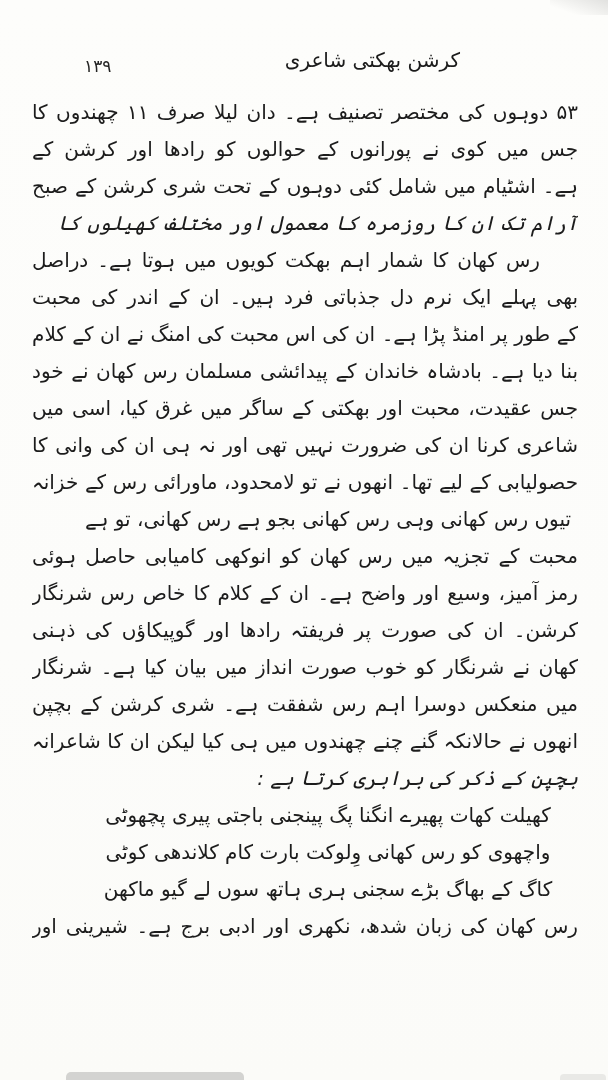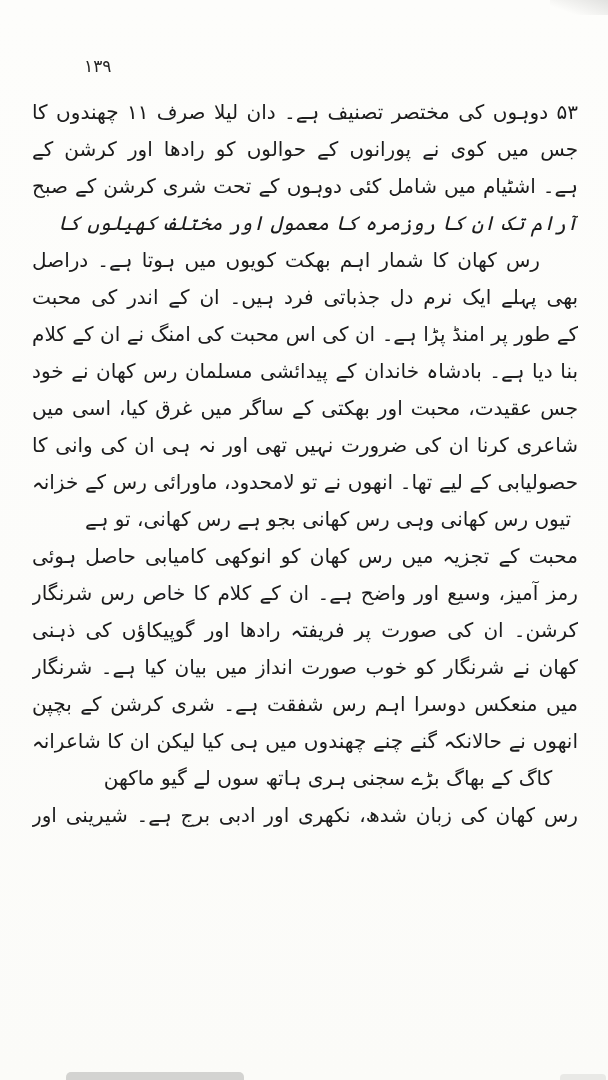--- a/index.html
+++ b/index.html
@@ -63,20 +63,21 @@
     opacity:.6;
   }
 </style>
 </head>
 <body>
 
 <div class="page">
 
   <div class="header">
     <span class="page-number">۱۳۹</span>
+    <span class="running-title">کرشن بھکتی شاعری</span>
   </div>
 
   <div class="body-text">
     <div class="line j">۵۳ دوہوں کی مختصر تصنیف ہے۔ دان لیلا صرف ۱۱ چھندوں کا چھوٹا سا پد پر بندھ ہے</div>
     <div class="line j">جس میں کوی نے پورانوں کے حوالوں کو رادھا اور کرشن کے مکالمے کی شکل میں عکاسی کی</div>
     <div class="line j">ہے۔ اشٹیام میں شامل کئی دوہوں کے تحت شری کرشن کے صبح کے جاگرن سے رات کے</div>
     <div class="line end">آرام تک ان کا روزمرہ کا معمول اور مختلف کھیلوں کا ذکر ہے۔</div>
     <div class="line j indent">رس کھان کا شمار اہم بھکت کویوں میں ہوتا ہے۔ دراصل وہ بھکت اور ’کوی‘ سے</div>
     <div class="line j">بھی پہلے ایک نرم دل جذباتی فرد ہیں۔ ان کے اندر کی محبت حرارت سے پگھل کر جیسے جذبہ</div>
     <div class="line j">کے طور پر امنڈ پڑا ہے۔ ان کی اس محبت کی امنگ نے ان کے کلام کو واقعی ’رس کی کھان‘</div>
@@ -84,20 +85,23 @@
     <div class="line j">جس عقیدت، محبت اور بھکتی کے ساگر میں غرق کیا، اسی میں ان کا حقیقی کلام و شخصیت ڈھلی۔</div>
     <div class="line j">شاعری کرنا ان کی ضرورت نہیں تھی اور نہ ہی ان کی وانی کا عیش، شہرت اور دولت کی</div>
     <div class="line j">حصولیابی کے لیے تھا۔ انھوں نے تو لامحدود، ماورائی رس کے خزانہ شری کرشن کے لیلاگان</div>
     <div class="line verse">تیوں رس کھانی وہی رس کھانی بجو ہے رس کھانی، تو ہے رس کھانی</div>
     <div class="line j">محبت کے تجزیہ میں رس کھان کو انوکھی کامیابی حاصل ہوئی ہے۔ محبت کا بیان بہت</div>
     <div class="line j">رمز آمیز، وسیع اور واضح ہے۔ ان کے کلام کا خاص رس شرنگار ہے، جس کی بنیاد ہیں شری</div>
     <div class="line j">کرشن۔ ان کی صورت پر فریفتہ رادھا اور گوپیکاؤں کی ذہنی کیفیات کی عکاسی کے ذریعہ رس</div>
     <div class="line j">کھان نے شرنگار کو خوب صورت انداز میں بیان کیا ہے۔ شرنگار کے بعد رس کھان کے کلام</div>
     <div class="line j">میں منعکس دوسرا اہم رس شفقت ہے۔ شری کرشن کے بچپن کی خوب صورتی کا ذکر</div>
     <div class="line j">انھوں نے حالانکہ گنے چنے چھندوں میں ہی کیا لیکن ان کا شاعرانہ وقار سُور اور تلسی کے</div>
+    <div class="line end">بچپن کے ذکر کی برابری کرتا ہے :</div>
+    <div class="line verse">کھیلت کھات پھیرے انگنا پگ پینجنی باجتی پیری پچھوٹی</div>
+    <div class="line verse">واچھوی کو رس کھانی وِلوکت بارت کام کلاندھی کوٹی</div>
     <div class="line verse">کاگ کے بھاگ بڑے سجنی ہری ہاتھ سوں لے گیو ماکھن روٹی!!</div>
     <div class="line j">رس کھان کی زبان شدھ، نکھری اور ادبی برج ہے۔ شیرینی اور پرساد خوبی کی</div>
   </div>
 
   <div class="artifact artifact-top-right"></div>
   <div class="artifact artifact-bottom-left"></div>
   <div class="artifact artifact-bottom-right"></div>
 
 </div>
 

